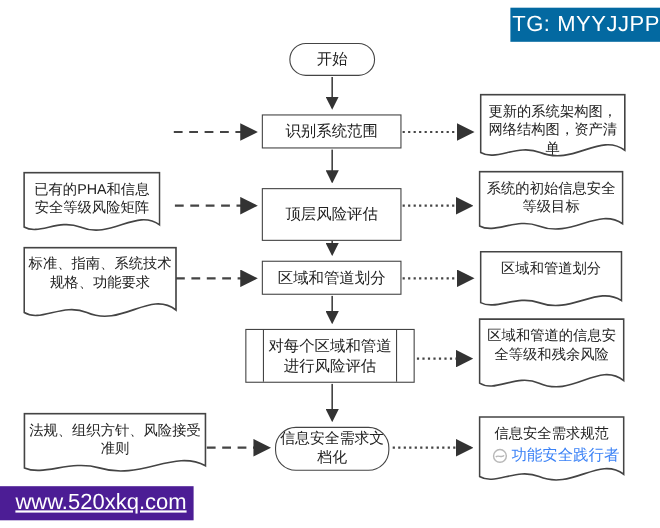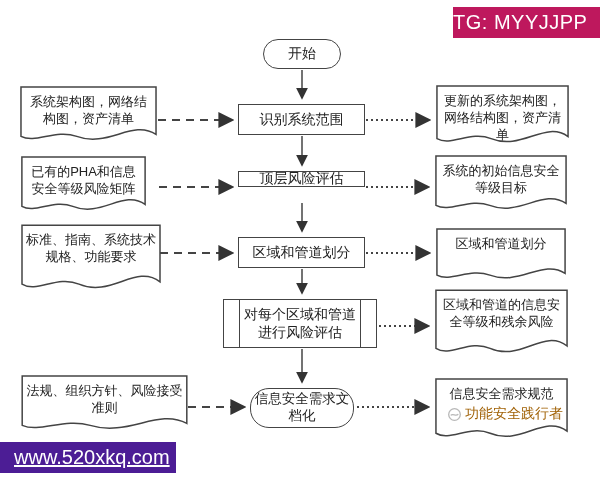--- a/index.html
+++ b/index.html
@@ -21,45 +21,45 @@
 
   
   .doc{position:absolute;}
   .doc svg{position:absolute;left:0;top:0;width:100%;height:100%;}
   .doc-text{position:absolute;left:4px;right:4px;top:8px;text-align:center;
             font-size:13px;line-height:1.3;}
 
   
   #start{left:263px;top:39px;width:78px;height:30px;font-size:14px;}
   #b1{left:238px;top:104px;width:127px;height:31px;}
-  #b2{left:238px;top:171px;width:127px;height:16px;}
+  #b2{left:238px;top:171px;width:127px;height:48px;}
   #b3{left:238px;top:237px;width:127px;height:31px;}
   #b4{left:223px;top:299px;width:154px;height:49px;}
   #b5{left:250px;top:388px;width:104px;height:40px;border-radius:19px;font-size:13.5px;}
 
   #L1{left:20px;top:86px;width:137px;height:62px;}
   #L2{left:21px;top:156px;width:125px;height:62px;}
   #L3{left:21px;top:224px;width:140px;height:74px;}
   #L5{left:21px;top:375px;width:138px;height:62px;padding-left:29px;}
 
   #R1{left:436px;top:85px;width:133px;height:66px;}
   #R2{left:435px;top:155px;width:132px;height:62px;}
   #R3{left:436px;top:228px;width:130px;height:58px;}
   #R4{left:435px;top:289px;width:133px;height:73px;}
   #R5{left:435px;top:378px;width:133px;height:68px;}
 
   
-  .banner-tg{position:absolute;right:0;top:7px;width:147px;height:31px;background:#be185d;
-             color:#fff;font-size:20px;line-height:31px;text-align:left;letter-spacing:.5px;}
+  .banner-tg{position:absolute;right:0;top:7px;width:136px;height:31px;background:#0369a1;
+             color:#fff;font-size:20px;line-height:31px;text-align:right;letter-spacing:.5px;}
   .banner-site{position:absolute;left:0;top:442px;width:176px;height:31px;background:#4c1d95;
                color:#fff;font-size:20px;line-height:31px;padding-left:14px;box-sizing:border-box;text-decoration:underline;}
 
   
   .wm{position:absolute;left:447px;top:405px;width:128px;display:flex;align-items:center;gap:3px;
-      color:#a16207;font-size:14px;white-space:nowrap;}
+      color:#3b82f6;font-size:14px;white-space:nowrap;}
   .wm-icon{display:inline-block;width:15px;height:15px;flex:0 0 auto;}
 </style>
 </head>
 <body>
 
 <div class="stage">
 
   <svg class="connectors" viewBox="0 0 600 480">
     <defs>
       <marker id="ah" viewBox="0 0 10 10" refX="8.5" refY="5" markerWidth="8" markerHeight="8" orient="auto-start-reverse">
@@ -100,26 +100,20 @@
   </div>
   <div id="b4" class="node pp">
     <span class="pp-bar l"></span>
     <span class="pp-bar r"></span>
     <span class="pp-text">对每个区域和管道进行风险评估</span>
   </div>
   <div id="b5" class="node terminator">
     <span>信息安全需求文档化</span>
   </div>
 
-  <div id="L1" class="doc">
-    <svg viewBox="0 0 140 64" preserveAspectRatio="none">
-      <path d="M1,1 H139 V50 C115,34 90,64 58,52 C36,44 16,60 1,52 Z" fill="#fff" stroke="#444" stroke-width="1.5" vector-effect="non-scaling-stroke"></path>
-    </svg>
-    <div class="doc-text">系统架构图，网络结构图，资产清单</div>
-  </div>
   <div id="L2" class="doc">
     <svg viewBox="0 0 140 64" preserveAspectRatio="none">
       <path d="M1,1 H139 V50 C115,34 90,64 58,52 C36,44 16,60 1,52 Z" fill="#fff" stroke="#444" stroke-width="1.5" vector-effect="non-scaling-stroke"></path>
     </svg>
     <div class="doc-text">已有的PHA和信息安全等级风险矩阵</div>
   </div>
   <div id="L3" class="doc">
     <svg viewBox="0 0 140 64" preserveAspectRatio="none">
       <path d="M1,1 H139 V50 C115,34 90,64 58,52 C36,44 16,60 1,52 Z" fill="#fff" stroke="#444" stroke-width="1.5" vector-effect="non-scaling-stroke"></path>
     </svg>

